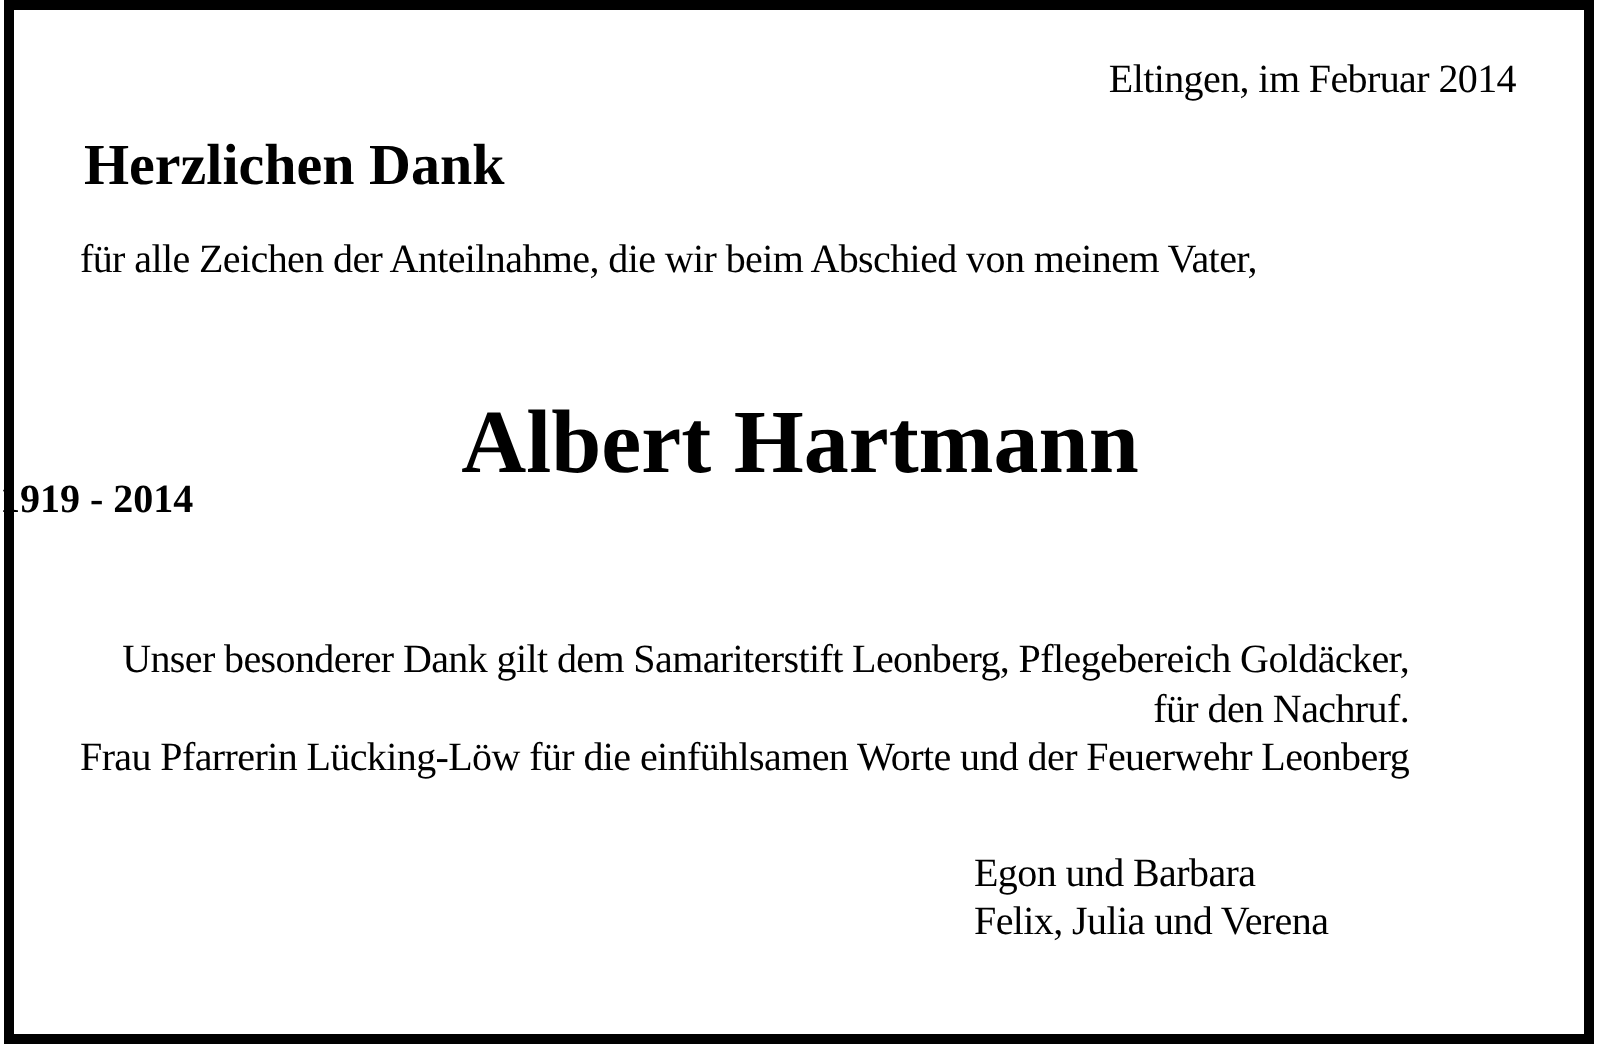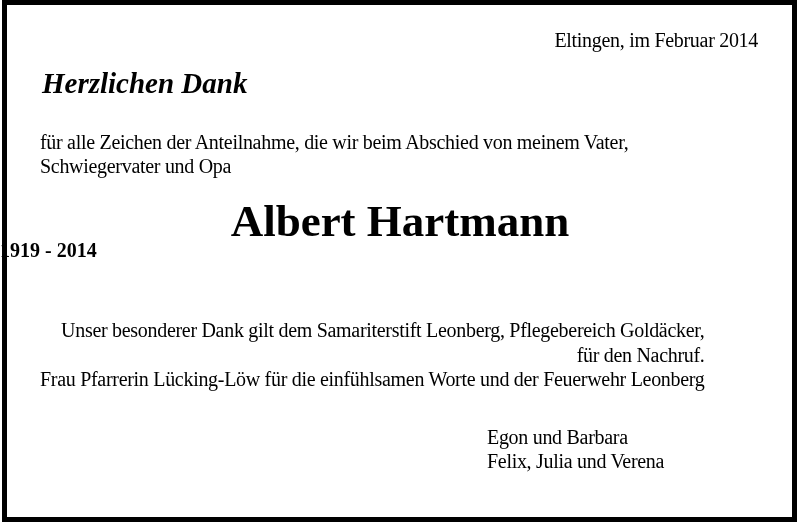--- a/index.html
+++ b/index.html
@@ -37,26 +37,25 @@
     top: 28px;
     right: 42px;
     text-align: right;
   }
   .salutation {
     left: 42px;
     top: 66px;
     font-size: 29px;
     line-height: 34px;
     font-weight: bold;
-    font-style: italic;
     letter-spacing: 0px;
   }
   .intro {
     left: 40px;
-    top: 130px;
+    top: 118px;
   }
   .deceased-name {
     left: 0px;
     top: 202px;
     width: 800px;
     text-align: center;
     font-size: 45px;
     line-height: 38px;
     font-weight: bold;
     letter-spacing: 0px;
@@ -89,21 +88,20 @@
 <div class="page">
 
   <div class="frame"></div>
 
   <div class="txt dateline">Eltingen, im Februar 2014</div>
 
   <div class="txt salutation">Herzlichen Dank</div>
 
   <div class="txt intro">
     <div>für alle Zeichen der Anteilnahme, die wir beim Abschied von meinem Vater,</div>
-    <div>Schwiegervater und Opa</div>
   </div>
 
   <div class="txt deceased-name">Albert Hartmann</div>
 
   <div class="txt life-dates">1919 - 2014</div>
 
 
   <div class="txt thanks">
     <div>Unser besonderer Dank gilt dem Samariterstift Leonberg, Pflegebereich Goldäcker,</div>
     <div>für den Nachruf.</div>

